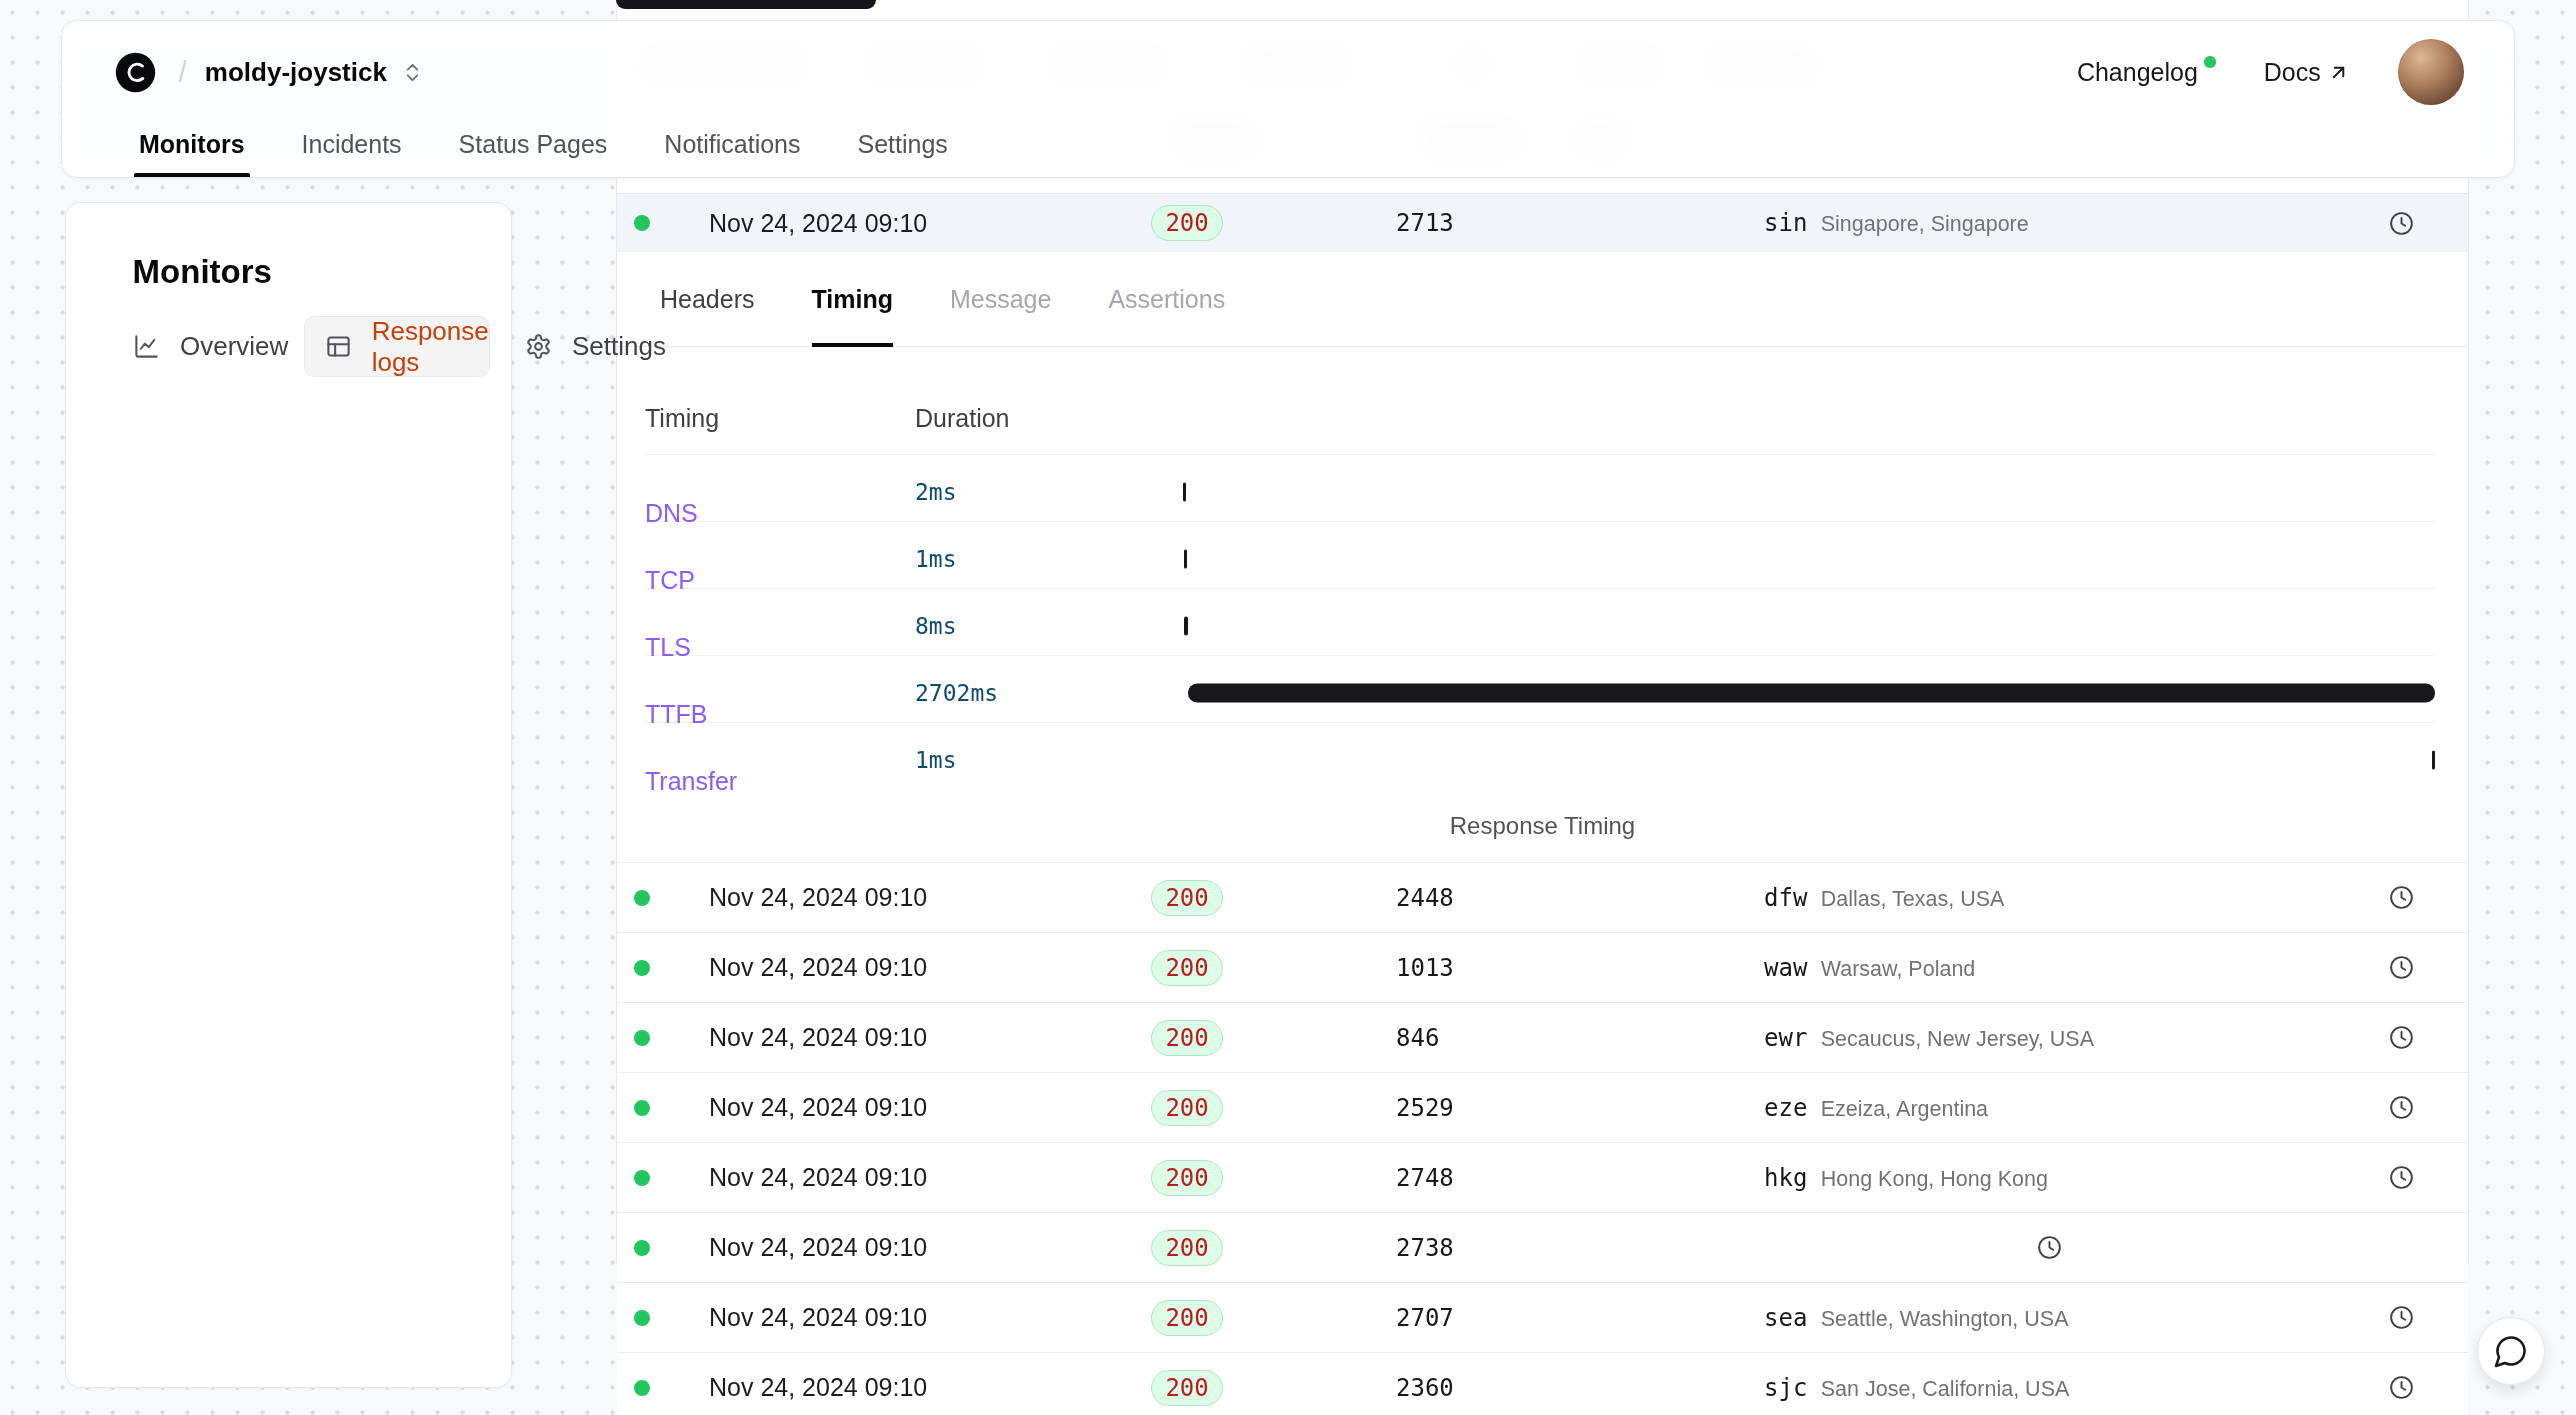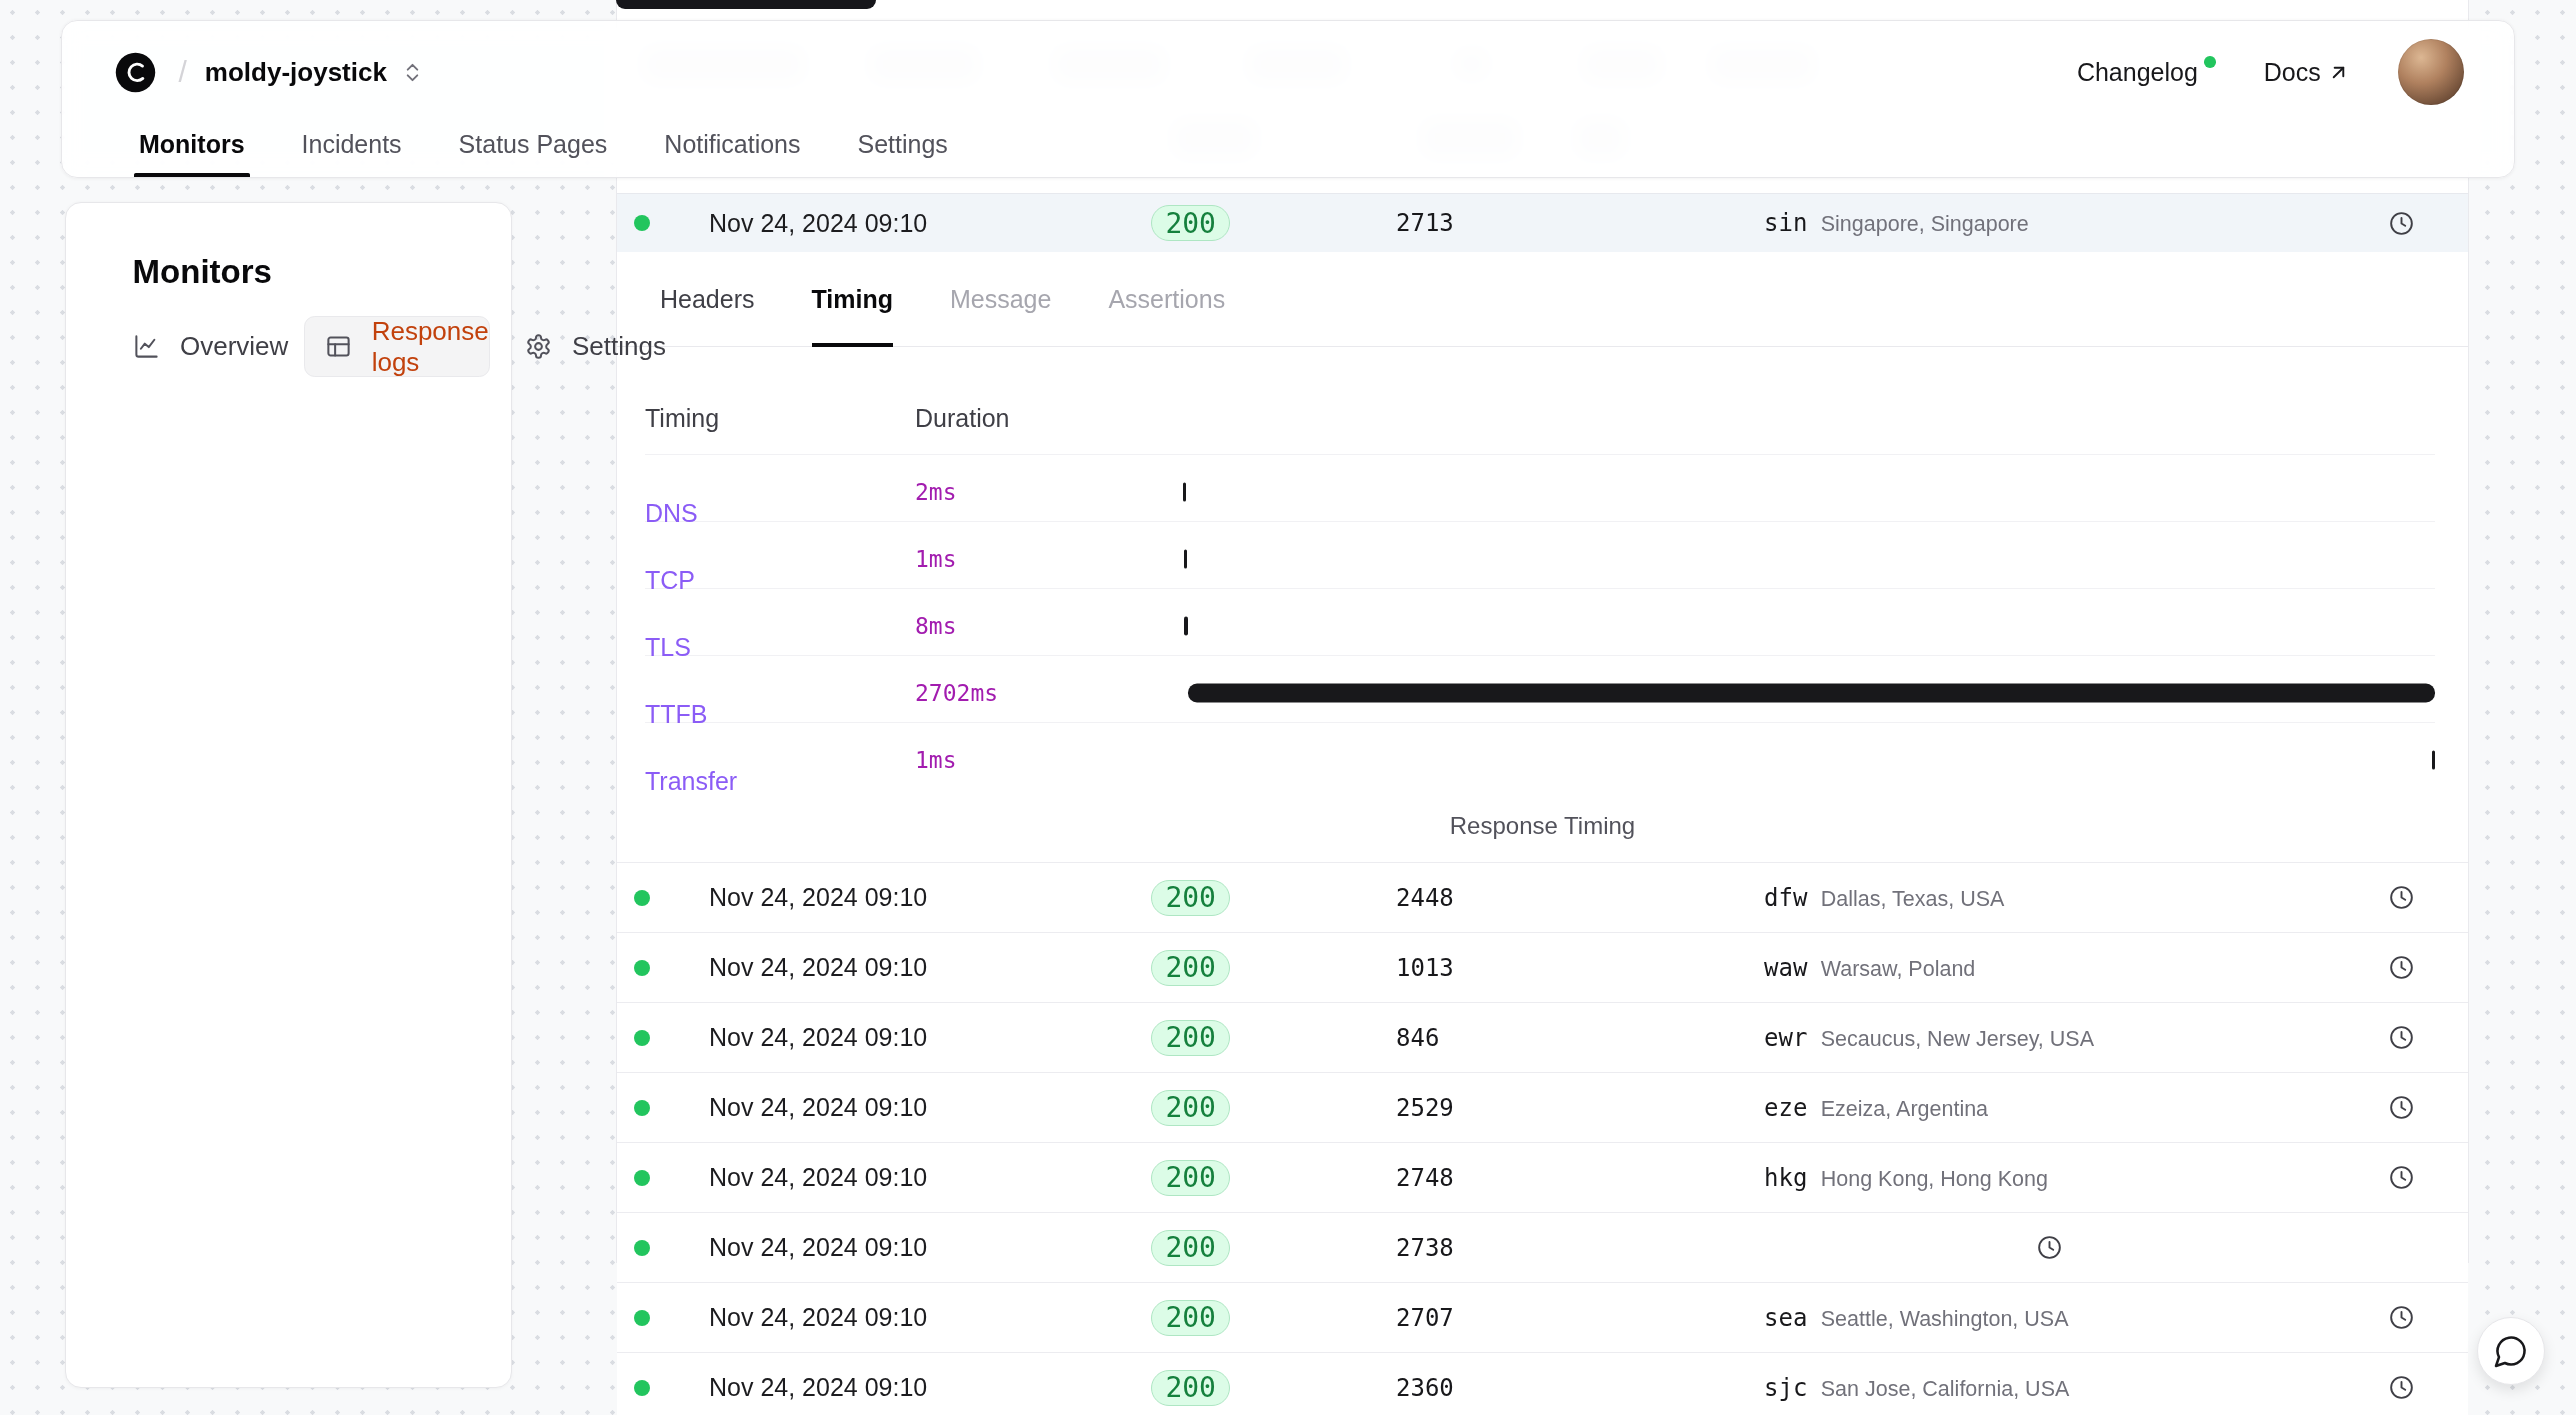--- a/index.html
+++ b/index.html
@@ -82,43 +82,43 @@
     display: grid; grid-template-columns: 92px 442px 245px 368px 1fr 134px;
     align-items: center; height: 70px; border-top: 0.9px solid #ececf0; cursor: pointer;
     background: #fff;
   }
   .log-row.selected { height: 59px; background: #f1f5f9; border-top-color: #e7e9ee; }
   .c-dot { padding-left: 17px; }
   .status-dot { display: block; width: 16px; height: 16px; border-radius: 50%; background: #22c55e; }
   .c-date { font-size: 25px; color: #1c1c1f; }
   .badge {
     display: inline-flex; align-items: center; height: 36px; padding: 0 13.4px;
-    border: 0.9px solid #aee6c3; background: #dcfce7; color: #15803d; border-radius: 895px;
-    font-family: "DejaVu Sans Mono", "Liberation Mono", monospace; font-size: 28px; font-weight: 500;
+    border: 0.9px solid #aee6c3; background: #dcfce7; color: #b91c1c; border-radius: 895px;
+    font-family: "DejaVu Sans Mono", "Liberation Mono", monospace; font-size: 24px; font-weight: 500;
   }
   .c-latency { font-family: "DejaVu Sans Mono", "Liberation Mono", monospace; font-size: 24px; color: #18181b; }
   .c-region { display: flex; align-items: baseline; gap: 13.4px; min-width: 0; }
   .region-code { font-family: "DejaVu Sans Mono", "Liberation Mono", monospace; font-size: 24px; color: #18181b; }
   .region-name { font-size: 21.5px; color: #71717a; white-space: nowrap; }
   .c-clock { display: flex; justify-content: center; color: #3f3f46; }
   .clock-btn { display: flex; cursor: pointer; }
 
   
   .detail-tabs { display: flex; align-items: stretch; gap: 57px; height: 95px; padding-left: 43px; border-bottom: 0.9px solid #e9e9ed; }
   .dtab { position: relative; display: flex; align-items: center; font-size: 25px; font-weight: 500; color: #3f3f46; cursor: pointer; }
   .dtab.active { color: #09090b; font-weight: 600; }
   .dtab.active::after { content: ""; position: absolute; left: 0; right: 0; bottom: -0.9px; height: 3.6px; background: #09090b; }
   .dtab.disabled { color: #a6a6ae; }
 
   .timing-table { margin: 36px 33px 0 28px; }
   .t-row { display: grid; grid-template-columns: 270px 268px 1fr; align-items: center; height: 67px; border-bottom: 0.9px solid #f1f1f4; }
   .t-row:last-child { border-bottom: none; }
   .t-row.t-head { height: 72px; font-size: 25px; font-weight: 500; color: #3f3f46; }
   .t-phase { font-size: 25px; color: #8b5cf6; margin-top: 44px; }
-  .t-duration { font-family: "DejaVu Sans Mono", "Liberation Mono", monospace; font-size: 23px; color: #a21caf; }
+  .t-duration { font-family: "DejaVu Sans Mono", "Liberation Mono", monospace; font-size: 23px; color: #0c4a6e; }
   .t-track { position: relative; height: 100%; }
   .t-bar { position: absolute; top: 50%; transform: translateY(-50%); height: 19px; min-width: 2.7px; background: #18181b; border-radius: 9px; }
   .timing-caption { height: 72px; display: flex; align-items: center; justify-content: center; font-size: 24px; color: #52525b; }
 
   
   .chat-fab {
     position: absolute; left: 2477px; top: 1317px; width: 68px; height: 68px; border-radius: 50%;
     background: #fff; border: 0.9px solid #e7e7ea; box-shadow: 0 5.4px 14.3px rgba(0,0,0,.10);
     display: flex; align-items: center; justify-content: center; z-index: 40; cursor: pointer; color: #18181b;
   }

